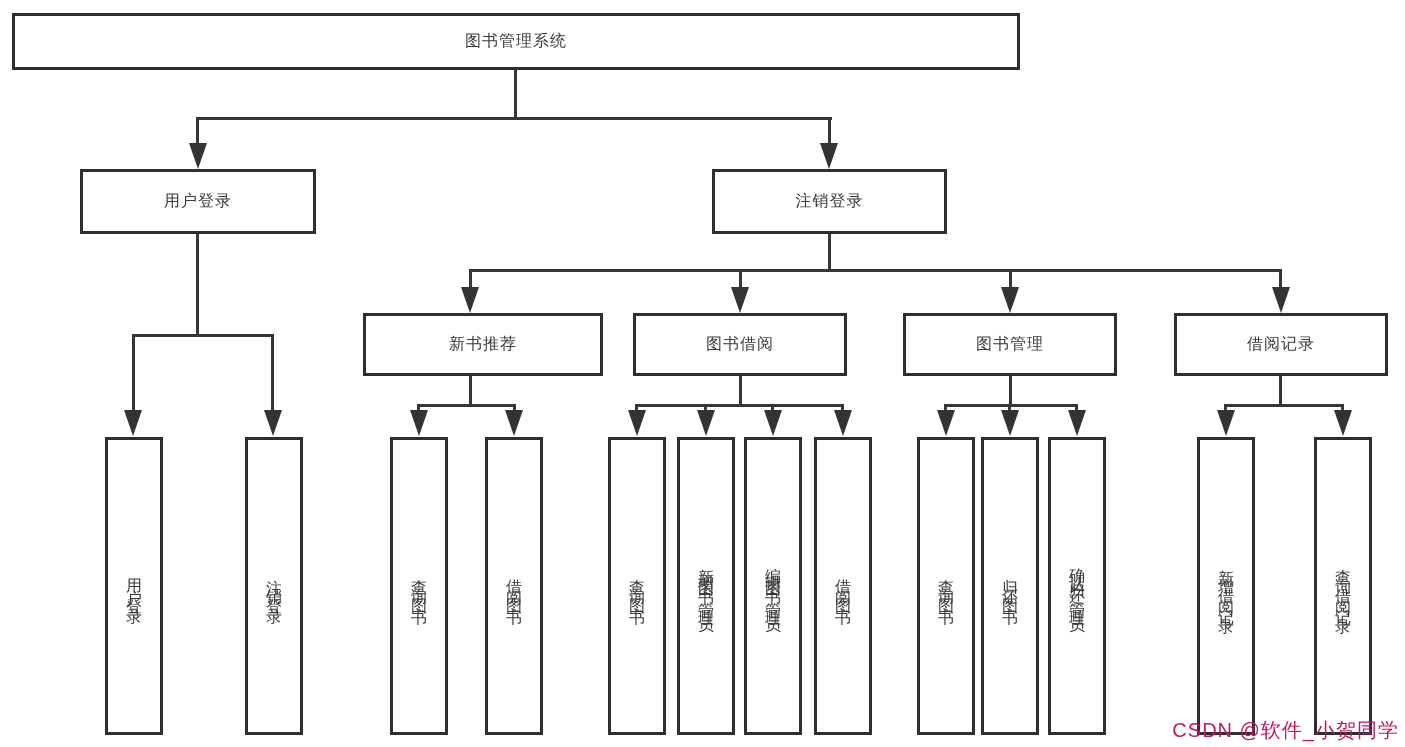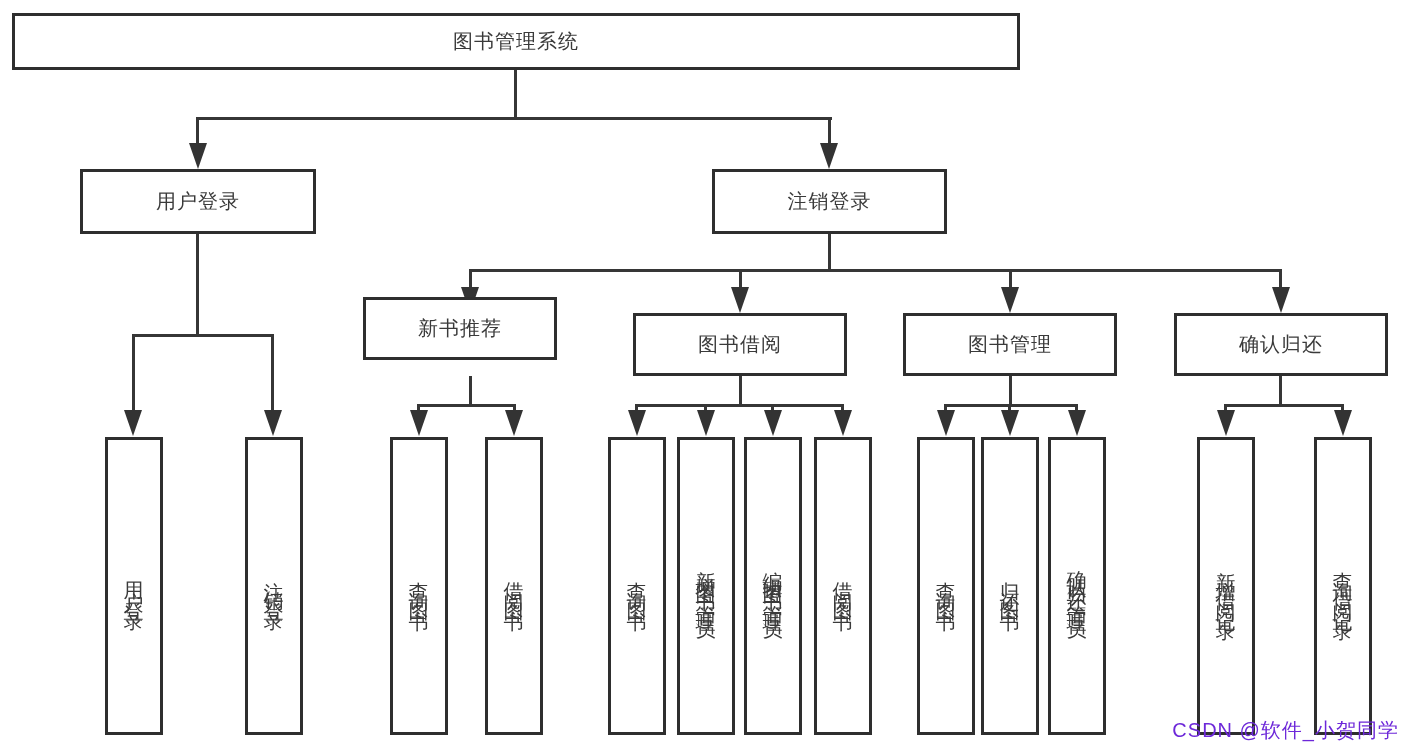--- a/index.html
+++ b/index.html
@@ -13,21 +13,21 @@
     overflow: hidden;
   }
   .node {
     position: absolute;
     border: 3px solid #2e2e2e;
     background: #ffffff;
     display: flex;
     align-items: center;
     justify-content: center;
     color: #3a3a3a;
-    font-size: 20px;
+    font-size: 16px;
     letter-spacing: 1px;
     text-align: center;
   }
   .vnode span {
     writing-mode: vertical-rl;
     letter-spacing: 10px;
     line-height: 1;
   }
   .vline, .hline {
     position: absolute;
@@ -41,21 +41,21 @@
     height: 0;
     border-left: 9px solid transparent;
     border-right: 9px solid transparent;
     border-top: 26px solid #333333;
   }
   .watermark {
     position: absolute;
     right: 6px;
     bottom: 3px;
     font-size: 20px;
-    color: #6d28d9;
+    color: #be185d;
     letter-spacing: 1px;
     white-space: nowrap;
   }
 </style>
 </head>
 <body>
 
 <div class="canvas">
 
   <div class="node" style="left:12px; top:13px; width:1008px; height:57px;">
@@ -87,31 +87,31 @@
   <div class="hline" style="left:469px; top:269px; width:813px;"></div>
   <div class="vline" style="left:469px; top:269px; height:20px;"></div>
   <div class="arrow" style="left:461px; top:287px;"></div>
   <div class="vline" style="left:739px; top:269px; height:20px;"></div>
   <div class="arrow" style="left:731px; top:287px;"></div>
   <div class="vline" style="left:1009px; top:269px; height:20px;"></div>
   <div class="arrow" style="left:1001px; top:287px;"></div>
   <div class="vline" style="left:1279px; top:269px; height:20px;"></div>
   <div class="arrow" style="left:1272px; top:287px;"></div>
 
-  <div class="node" style="left:363px; top:297px; width:194px; height:63px;">
+  <div class="node" style="left:363px; top:313px; width:240px; height:63px;">
     <span>新书推荐</span>
   </div>
   <div class="node" style="left:633px; top:313px; width:214px; height:63px;">
     <span>图书借阅</span>
   </div>
   <div class="node" style="left:903px; top:313px; width:214px; height:63px;">
     <span>图书管理</span>
   </div>
   <div class="node" style="left:1174px; top:313px; width:214px; height:63px;">
-    <span>确认归还</span>
+    <span>借阅记录</span>
   </div>
 
   <div class="vline" style="left:469px; top:376px; height:30px;"></div>
   <div class="hline" style="left:417px; top:404px; width:99px;"></div>
   <div class="vline" style="left:417px; top:404px; height:8px;"></div>
   <div class="arrow" style="left:410px; top:410px;"></div>
   <div class="vline" style="left:513px; top:404px; height:8px;"></div>
   <div class="arrow" style="left:505px; top:410px;"></div>
 
   <div class="vline" style="left:739px; top:376px; height:30px;"></div>

